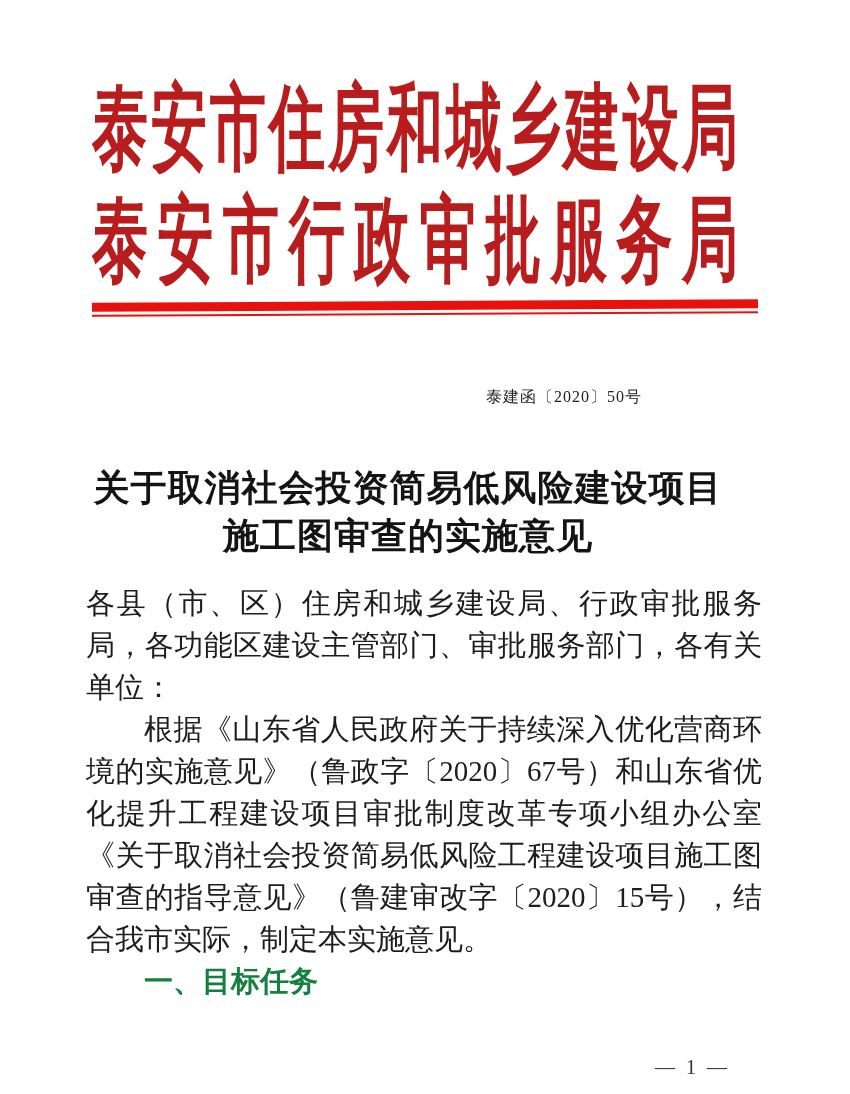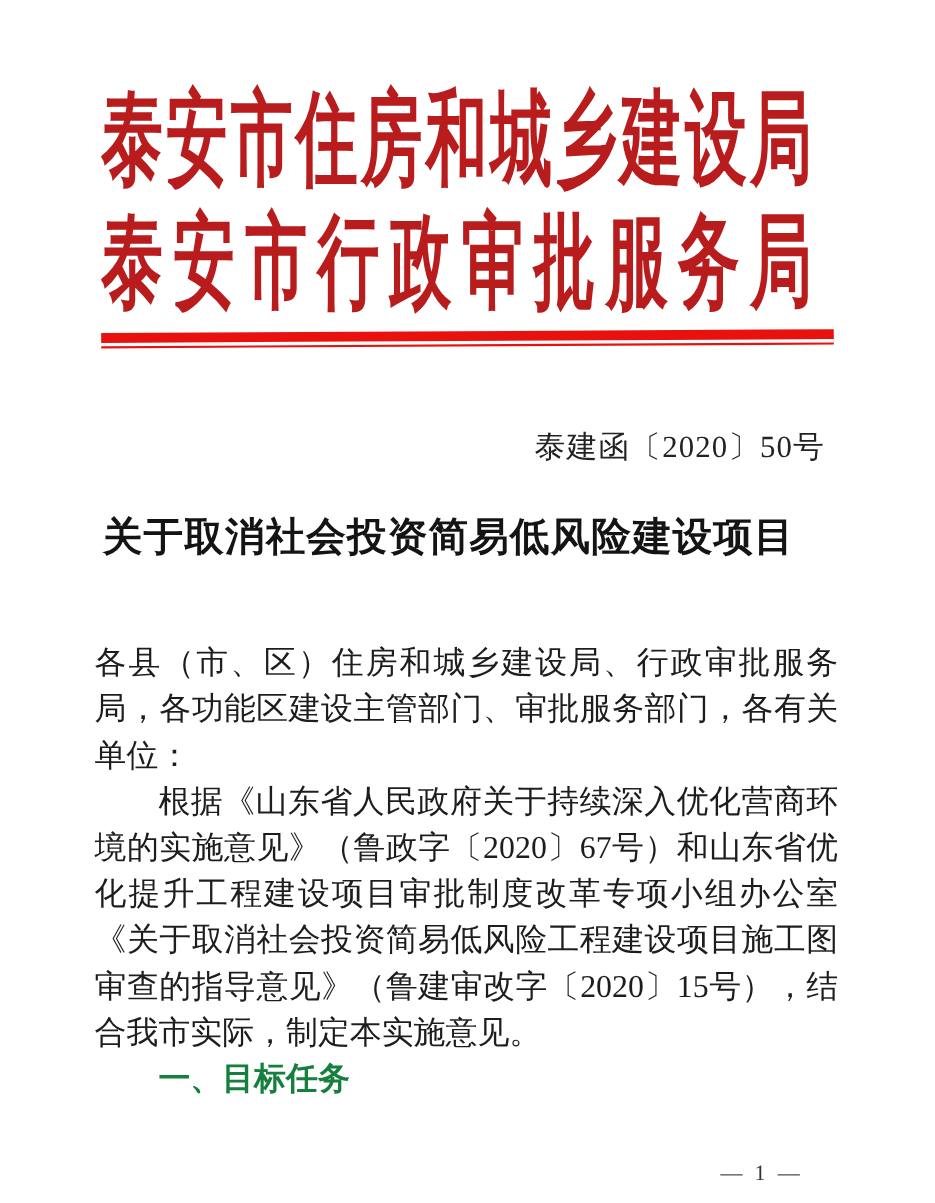--- a/index.html
+++ b/index.html
@@ -47,21 +47,21 @@
     transform: rotate(-0.3deg);
   }
   .red-rule .bar  { height: 9px; background: #e8110e; }
   .red-rule .thin { height: 2px; background: #e8110e; margin-top: 3px; }
 
   
   .doc-number {
     position: absolute;
     top: 387px;
     left: 486px;
-    font-size: 28px;
+    font-size: 16px;
     letter-spacing: 1px;
     color: #222222;
     white-space: nowrap;
   }
 
   
   .doc-title {
     position: absolute;
     top: 464px;
     left: 0;
@@ -117,20 +117,21 @@
 
   <div class="red-rule">
     <div class="bar"></div>
     <div class="thin"></div>
   </div>
 
   <div class="doc-number">泰建函〔2020〕50号</div>
 
   <div class="doc-title">
     <div>关于取消社会投资简易低风险建设项目</div>
+    <div>施工图审查的实施意见</div>
   </div>
 
   <div class="doc-body">
     <p>各县（市、区）住房和城乡建设局、行政审批服务局，各功能区建设主管部门、审批服务部门，各有关单位：</p>
     <p class="indent">根据《山东省人民政府关于持续深入优化营商环境的实施意见》（鲁政字〔2020〕67号）和山东省优化提升工程建设项目审批制度改革专项小组办公室《关于取消社会投资简易低风险工程建设项目施工图审查的指导意见》（鲁建审改字〔2020〕15号），结合我市实际，制定本实施意见。</p>
     <p class="section-heading">一、目标任务</p>
   </div>
 
   <div class="page-number">— 1 —</div>
 

